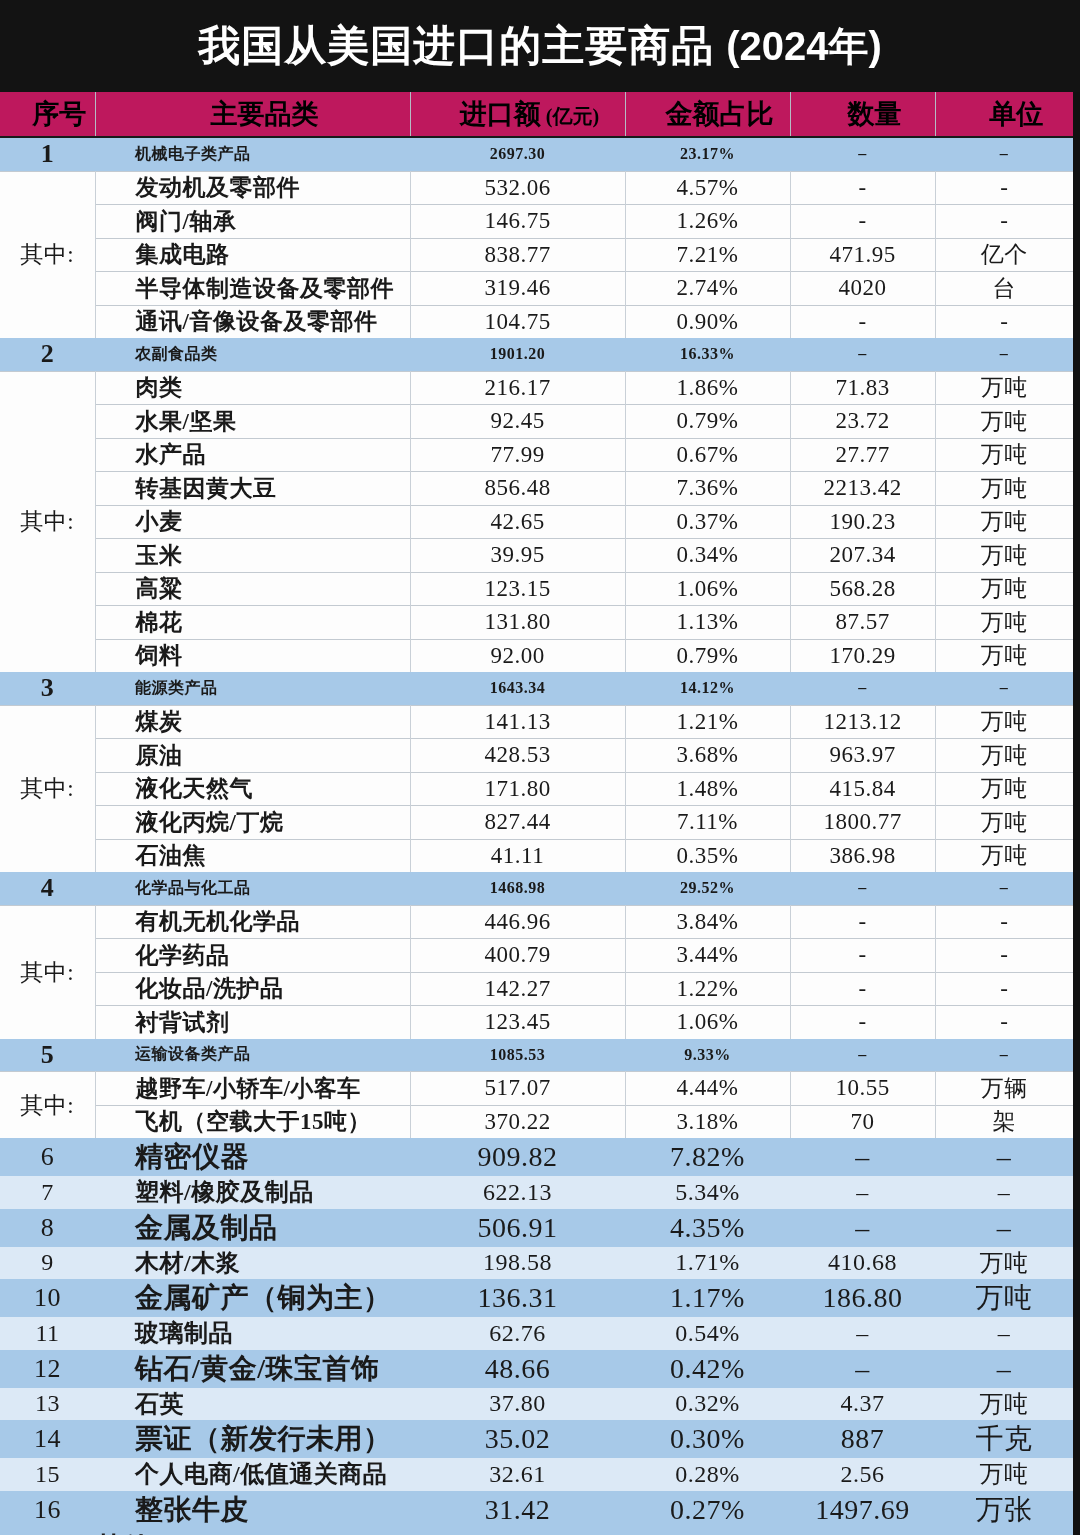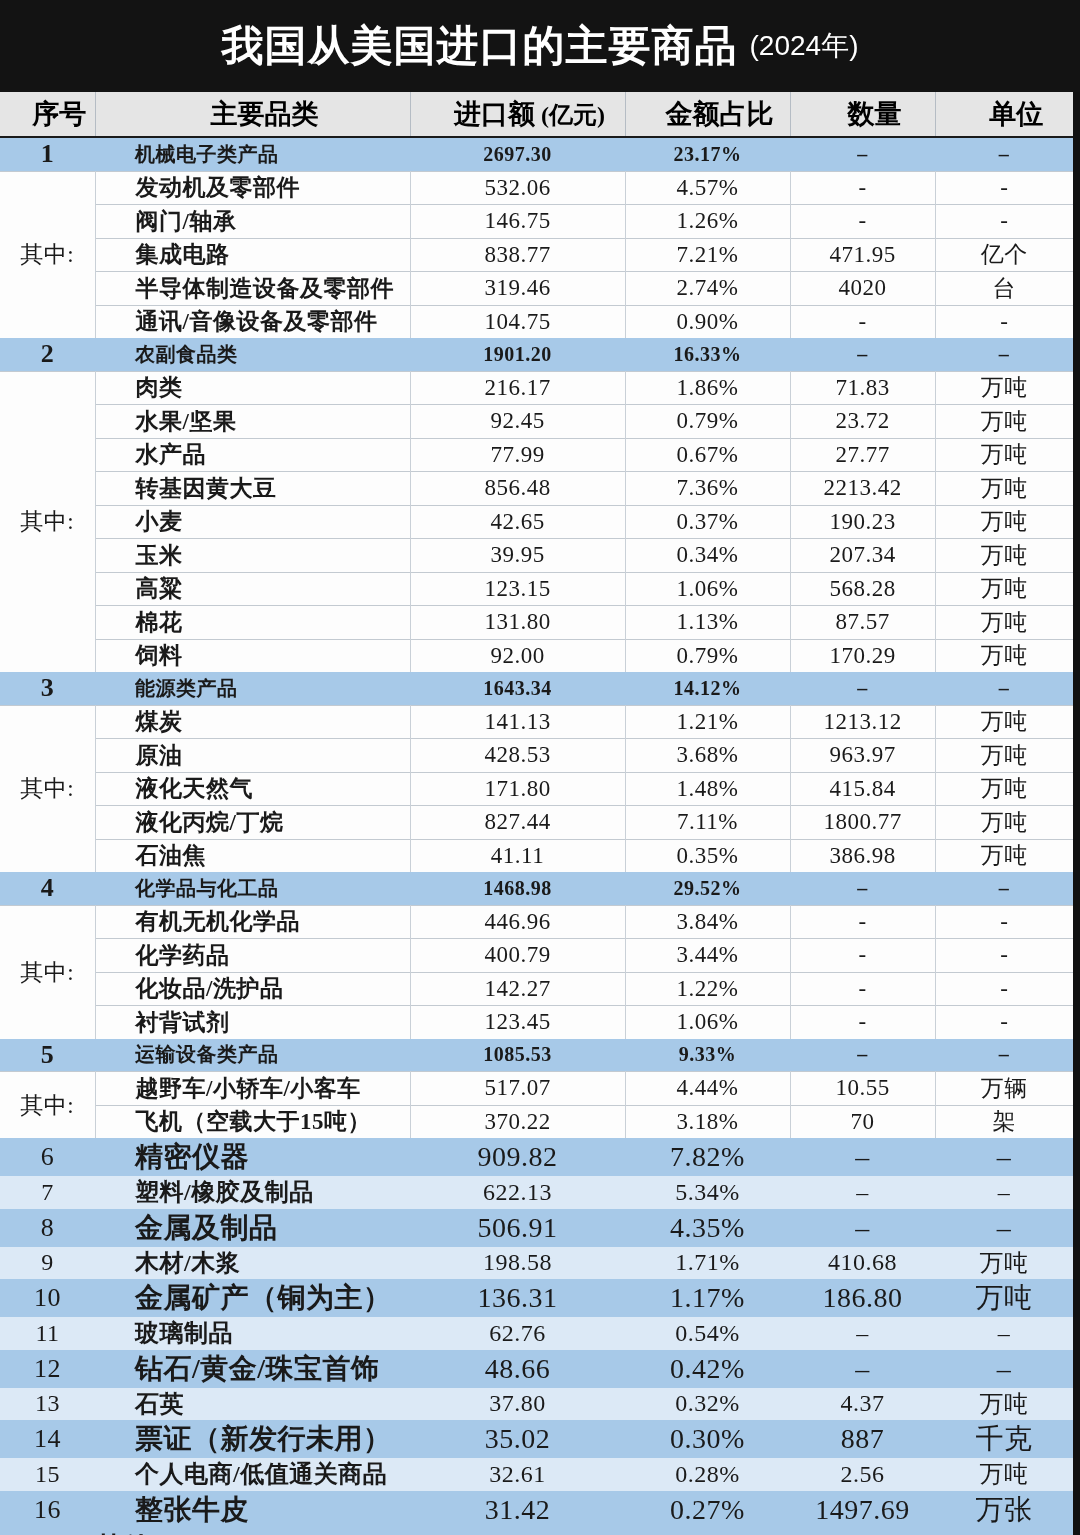--- a/index.html
+++ b/index.html
@@ -12,50 +12,50 @@
     font-family:"Liberation Serif","DejaVu Serif",serif;
   }
   .title-band{
     width:1080px;height:92px;
     background:#131313;
     display:flex;align-items:center;justify-content:center;gap:12px;
     color:#fff;
     font-family:"Liberation Sans","DejaVu Sans",sans-serif;
   }
   .title-main{font-size:42px;font-weight:700;letter-spacing:1px;}
-  .title-year{font-size:28px;font-weight:400;}
+  .title-year{font-size:40px;font-weight:700;}
   table{
     border-collapse:collapse;
     table-layout:fixed;
     width:1073px;
     background:#fff;
   }
   th,td{
     padding:0;
     vertical-align:middle;
     text-align:center;
     overflow:hidden;
     white-space:nowrap;
   }
   thead th{
     height:44px;
-    background:#e5e5e5;
+    background:#be185d;
     font-size:27px;
     font-weight:700;
     color:#000;
     border-right:1px solid #b5bcc4;
     border-bottom:2px solid #1a1a1a;
     padding-left:24px;
   }
   thead th:last-child{border-right:none;}
-  thead .sub{font-size:24px;font-weight:700;}
+  thead .sub{font-size:20px;font-weight:700;}
   tbody td{height:32.5px;font-size:23px;color:#1a1a1a;letter-spacing:0.5px;}
   td.cat{text-align:left;padding-left:40px;font-weight:bold;}
   td.cat.center{text-align:left;padding-left:0;}
-  tr.section td{background:#a7c9e8;font-weight:600;font-size:20px;}
+  tr.section td{background:#a7c9e8;font-weight:600;font-size:16px;}
   tr.blue td{background:#a7c9e8;font-size:28px;}
   tr.light td{background:#dce9f6;font-size:24px;}
   tr.white td{
     background:#fdfdfd;
     border-top:1px solid #c3cad1;
     border-right:1px solid #c9d0d7;
   }
   tr.white td:last-child{border-right:none;}
   td.group{
     background:#fdfdfd;

